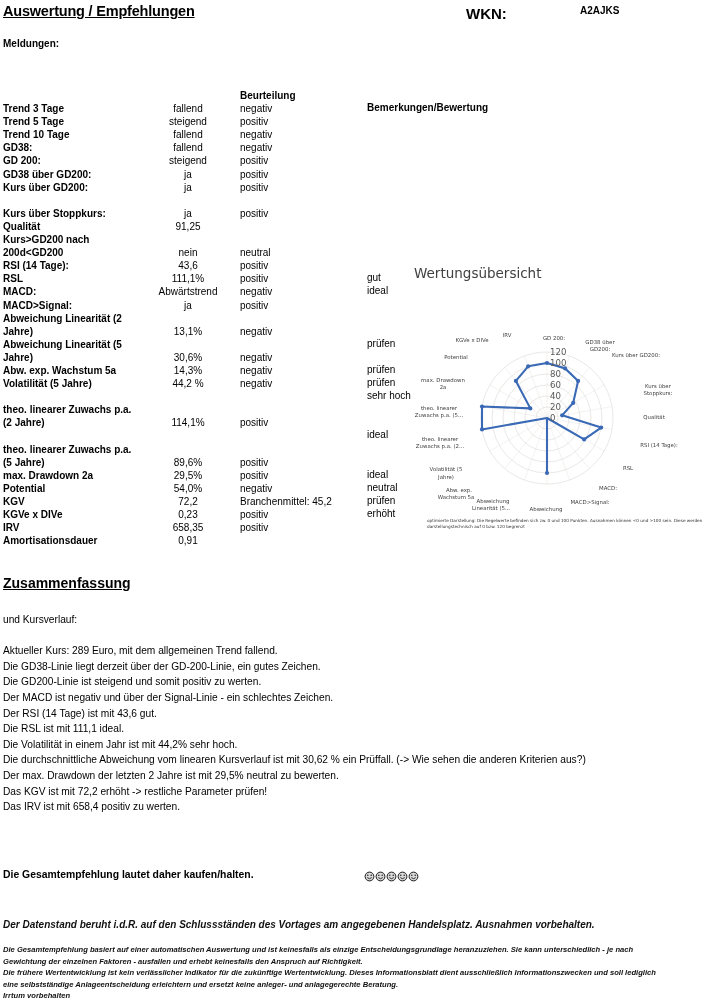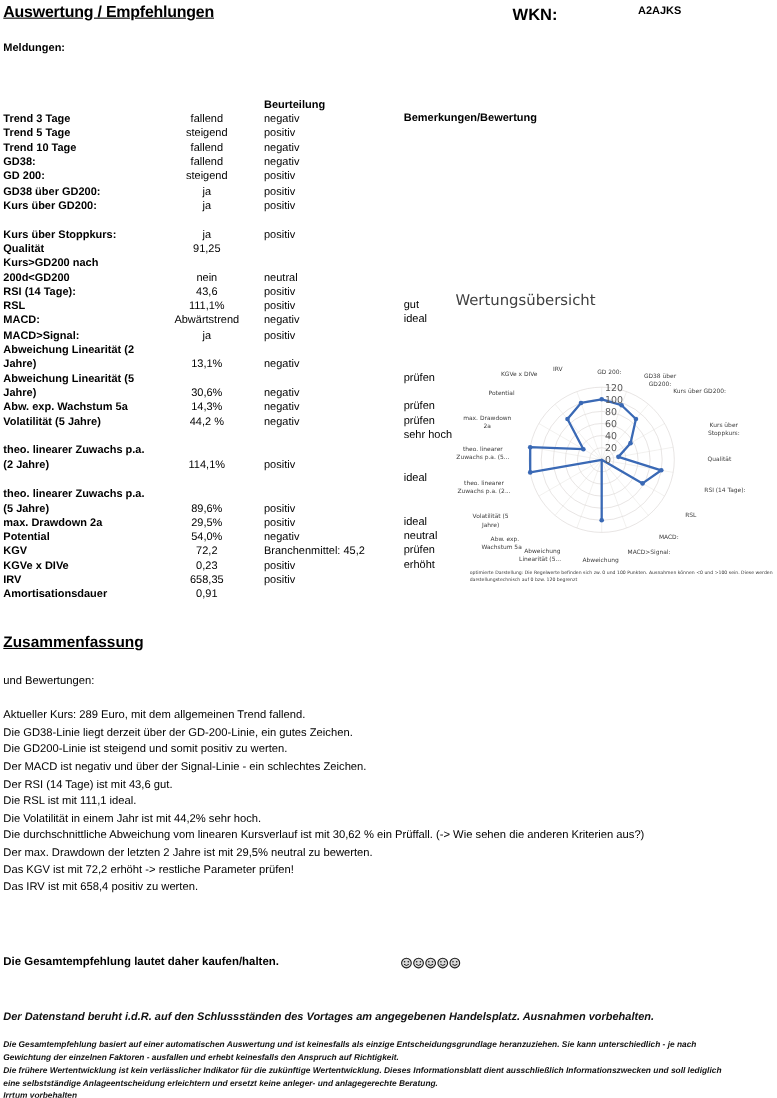--- a/index.html
+++ b/index.html
@@ -493,21 +493,21 @@
         <text x="29" y="131" class="cat-lbl" text-anchor="middle">2a</text>
         <text x="42" y="101" class="cat-lbl" text-anchor="middle">Potential</text>
         <text x="58" y="84" class="cat-lbl" text-anchor="middle">KGVe x DIVe</text>
         <text x="93" y="79" class="cat-lbl" text-anchor="middle">IRV</text>
       </svg>
     <div class="chart-note">optimierte Darstellung: Die Regelwerte befinden sich zw. 0 und 100 Punkten. Ausnahmen können &lt;0 und &gt;100 sein. Diese werden darstellungstechnisch auf 0 bzw. 120 begrenzt</div>
   </div>
 
   <div class="sum-title">Zusammenfassung</div>
   <div class="sum-block" id="summary-block">
-      <div>und Bewertungen:</div>
+      <div>und Kursverlauf:</div>
       <div>&nbsp;</div>
       <div>Aktueller Kurs: 289 Euro, mit dem allgemeinen Trend fallend.</div>
       <div>Die GD38-Linie liegt derzeit über der GD-200-Linie, ein gutes Zeichen.</div>
       <div>Die GD200-Linie ist steigend und somit positiv zu werten.</div>
       <div>Der MACD ist negativ und über der Signal-Linie - ein schlechtes Zeichen.</div>
       <div>Der RSI (14 Tage) ist mit 43,6 gut.</div>
       <div>Die RSL ist mit 111,1 ideal.</div>
       <div>Die Volatilität in einem Jahr ist mit 44,2% sehr hoch.</div>
       <div>Die durchschnittliche Abweichung vom linearen Kursverlauf ist mit 30,62 % ein Prüffall. (-&gt; Wie sehen die anderen Kriterien aus?)</div>
       <div>Der max. Drawdown der letzten 2 Jahre ist mit  29,5% neutral zu bewerten.</div>

